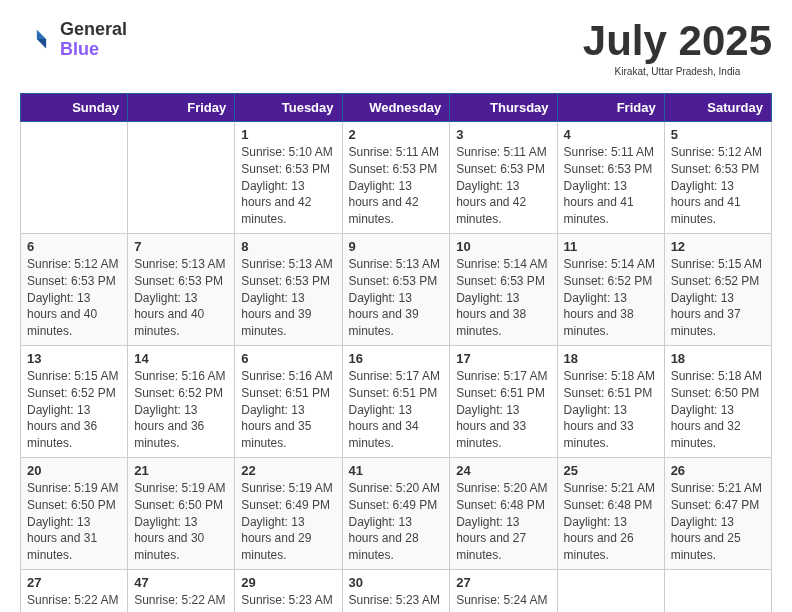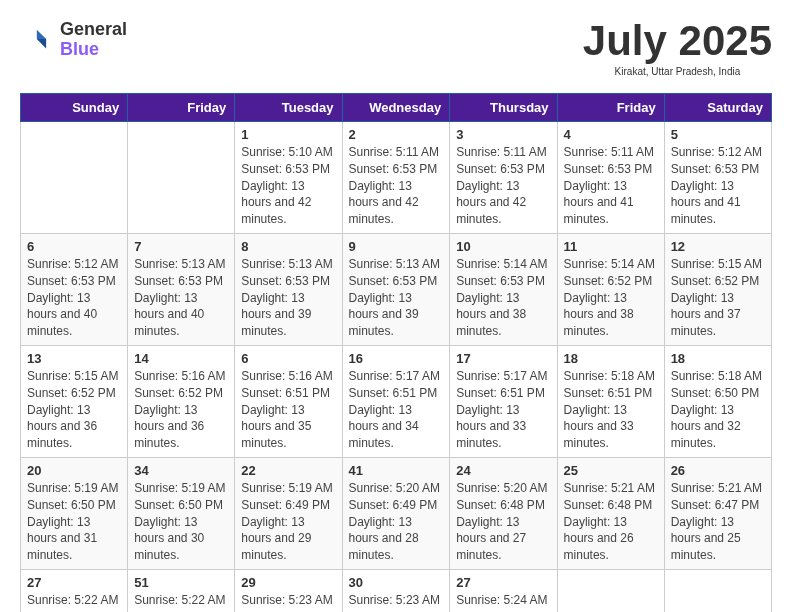--- a/index.html
+++ b/index.html
@@ -250,21 +250,21 @@
         </td>
       </tr>
       <tr>
         <td>
           <span class="day-number">20</span>
           <div class="day-info" style="white-space: pre-line;">Sunrise: 5:19 AM
 Sunset: 6:50 PM
 Daylight: 13 hours and 31 minutes.</div>
         </td>
         <td>
-          <span class="day-number">34</span>
+          <span class="day-number">21</span>
           <div class="day-info" style="white-space: pre-line;">Sunrise: 5:19 AM
 Sunset: 6:50 PM
 Daylight: 13 hours and 30 minutes.</div>
         </td>
         <td>
           <span class="day-number">22</span>
           <div class="day-info" style="white-space: pre-line;">Sunrise: 5:19 AM
 Sunset: 6:49 PM
 Daylight: 13 hours and 29 minutes.</div>
         </td>
@@ -294,21 +294,21 @@
         </td>
       </tr>
       <tr>
         <td>
           <span class="day-number">27</span>
           <div class="day-info" style="white-space: pre-line;">Sunrise: 5:22 AM
 Sunset: 6:47 PM
 Daylight: 13 hours and 24 minutes.</div>
         </td>
         <td>
-          <span class="day-number">51</span>
+          <span class="day-number">47</span>
           <div class="day-info" style="white-space: pre-line;">Sunrise: 5:22 AM
 Sunset: 6:46 PM
 Daylight: 13 hours and 23 minutes.</div>
         </td>
         <td>
           <span class="day-number">29</span>
           <div class="day-info" style="white-space: pre-line;">Sunrise: 5:23 AM
 Sunset: 6:46 PM
 Daylight: 13 hours and 22 minutes.</div>
         </td>

